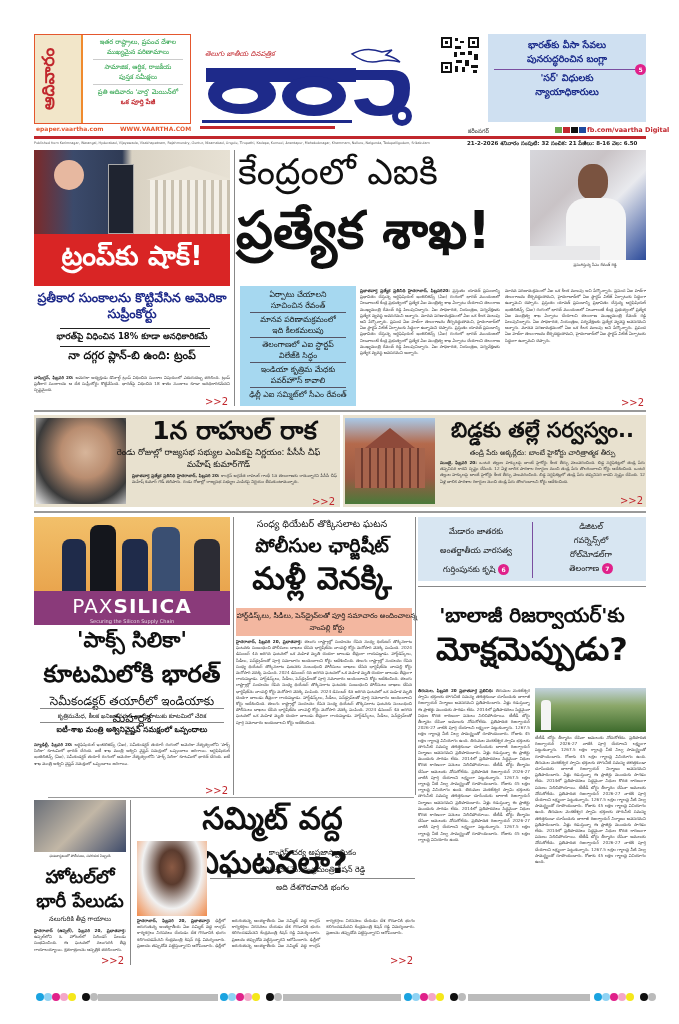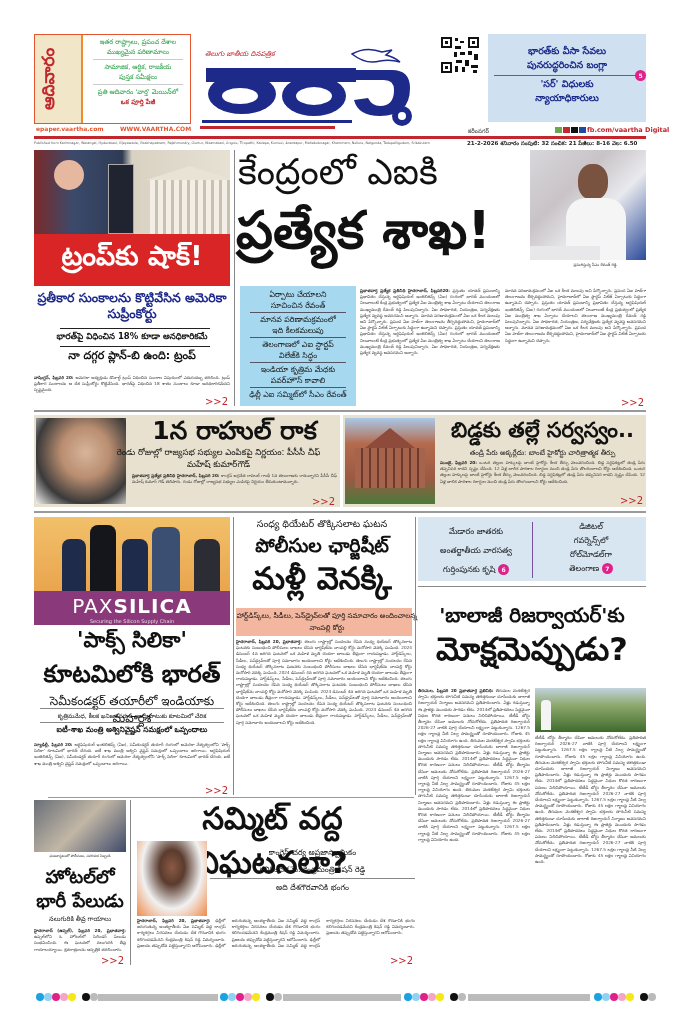--- a/index.html
+++ b/index.html
@@ -176,21 +176,21 @@
   <rect x="34" y="18" width="4" height="6" fill="#111"></rect>
     <rect x="16" y="24" width="6" height="3" fill="#111"></rect>
     <rect x="25" y="24" width="4" height="6" fill="#111"></rect>
   <rect x="15" y="30" width="3" height="6" fill="#111"></rect>
     <rect x="22" y="31" width="3" height="5" fill="#111"></rect>
     <rect x="31" y="29" width="7" height="3" fill="#111"></rect>
     <rect x="33" y="34" width="4" height="3" fill="#111"></rect>
 </svg>
 
 <div id="teaser" class="abs">
-  <div style="padding-top:10px">
+  <div style="padding-top:4px">
     <div class="t">భారత్‌కు వీసా సేవలు</div>
     <div class="t">పునరుద్ధరించిన బంగ్లా</div>
     <div class="sep">
         <span class="pgbadge">5</span>
       </div>
     <div class="t">'సర్' విధులకు</div>
     <div class="t">న్యాయాధికారులు</div>
   </div>
 </div>
 <div id="edition-name" class="abs">కరీంనగర్</div>

